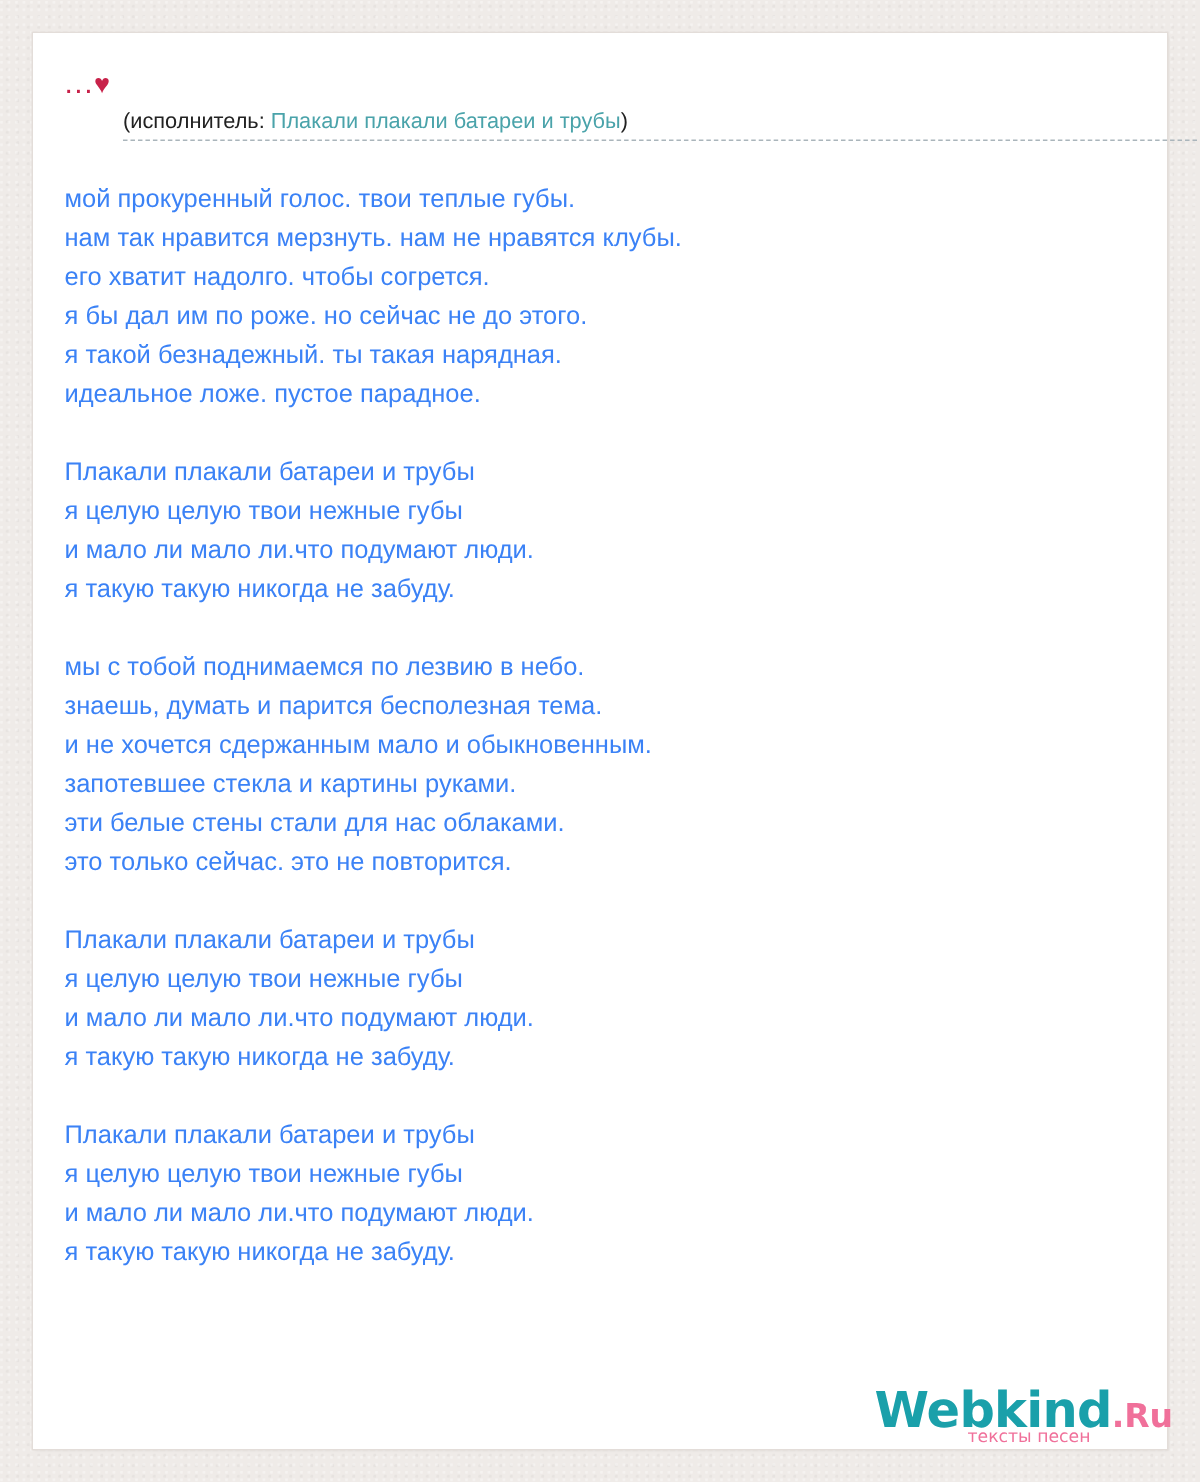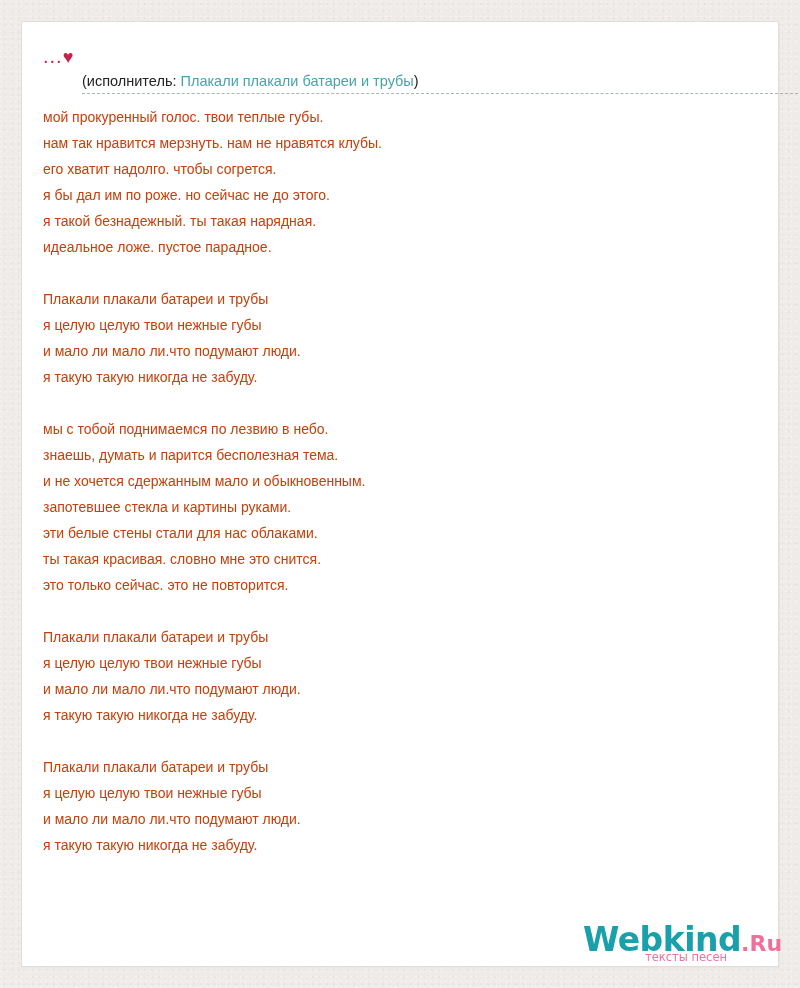--- a/index.html
+++ b/index.html
@@ -51,24 +51,24 @@
       border-bottom: 1px dashed #aab5bb;
       margin-left: 40px;
     }
     .artist-line a {
       color: #4aa3aa;
       text-decoration: none;
     }
     .lyrics {
       position: absolute;
       left: 21px;
-      top: 82px;
-      font-size: 14px;
+      top: 98px;
+      font-size: 17px;
       line-height: 26px;
-      color: #c2410c;
+      color: #3b82f6;
     }
     .stanza {
       margin: 0 0 26px 0;
     }
     .stanza .line {
       display: block;
       white-space: nowrap;
     }
     .logo {
       position: absolute;
@@ -129,21 +129,20 @@
       <span class="line">я целую целую твои нежные губы</span>
       <span class="line">и мало ли мало ли.что подумают люди.</span>
       <span class="line">я такую такую никогда не забуду.</span>
     </div>
     <div class="stanza">
       <span class="line">мы с тобой поднимаемся по лезвию в небо.</span>
       <span class="line">знаешь, думать и парится бесполезная тема.</span>
       <span class="line">и не хочется сдержанным мало и обыкновенным.</span>
       <span class="line">запотевшее стекла и картины руками.</span>
       <span class="line">эти белые стены стали для нас облаками.</span>
-      <span class="line">ты такая красивая. словно мне это снится.</span>
       <span class="line">это только сейчас. это не повторится.</span>
     </div>
     <div class="stanza">
       <span class="line">Плакали плакали батареи и трубы</span>
       <span class="line">я целую целую твои нежные губы</span>
       <span class="line">и мало ли мало ли.что подумают люди.</span>
       <span class="line">я такую такую никогда не забуду.</span>
     </div>
     <div class="stanza">
       <span class="line">Плакали плакали батареи и трубы</span>

